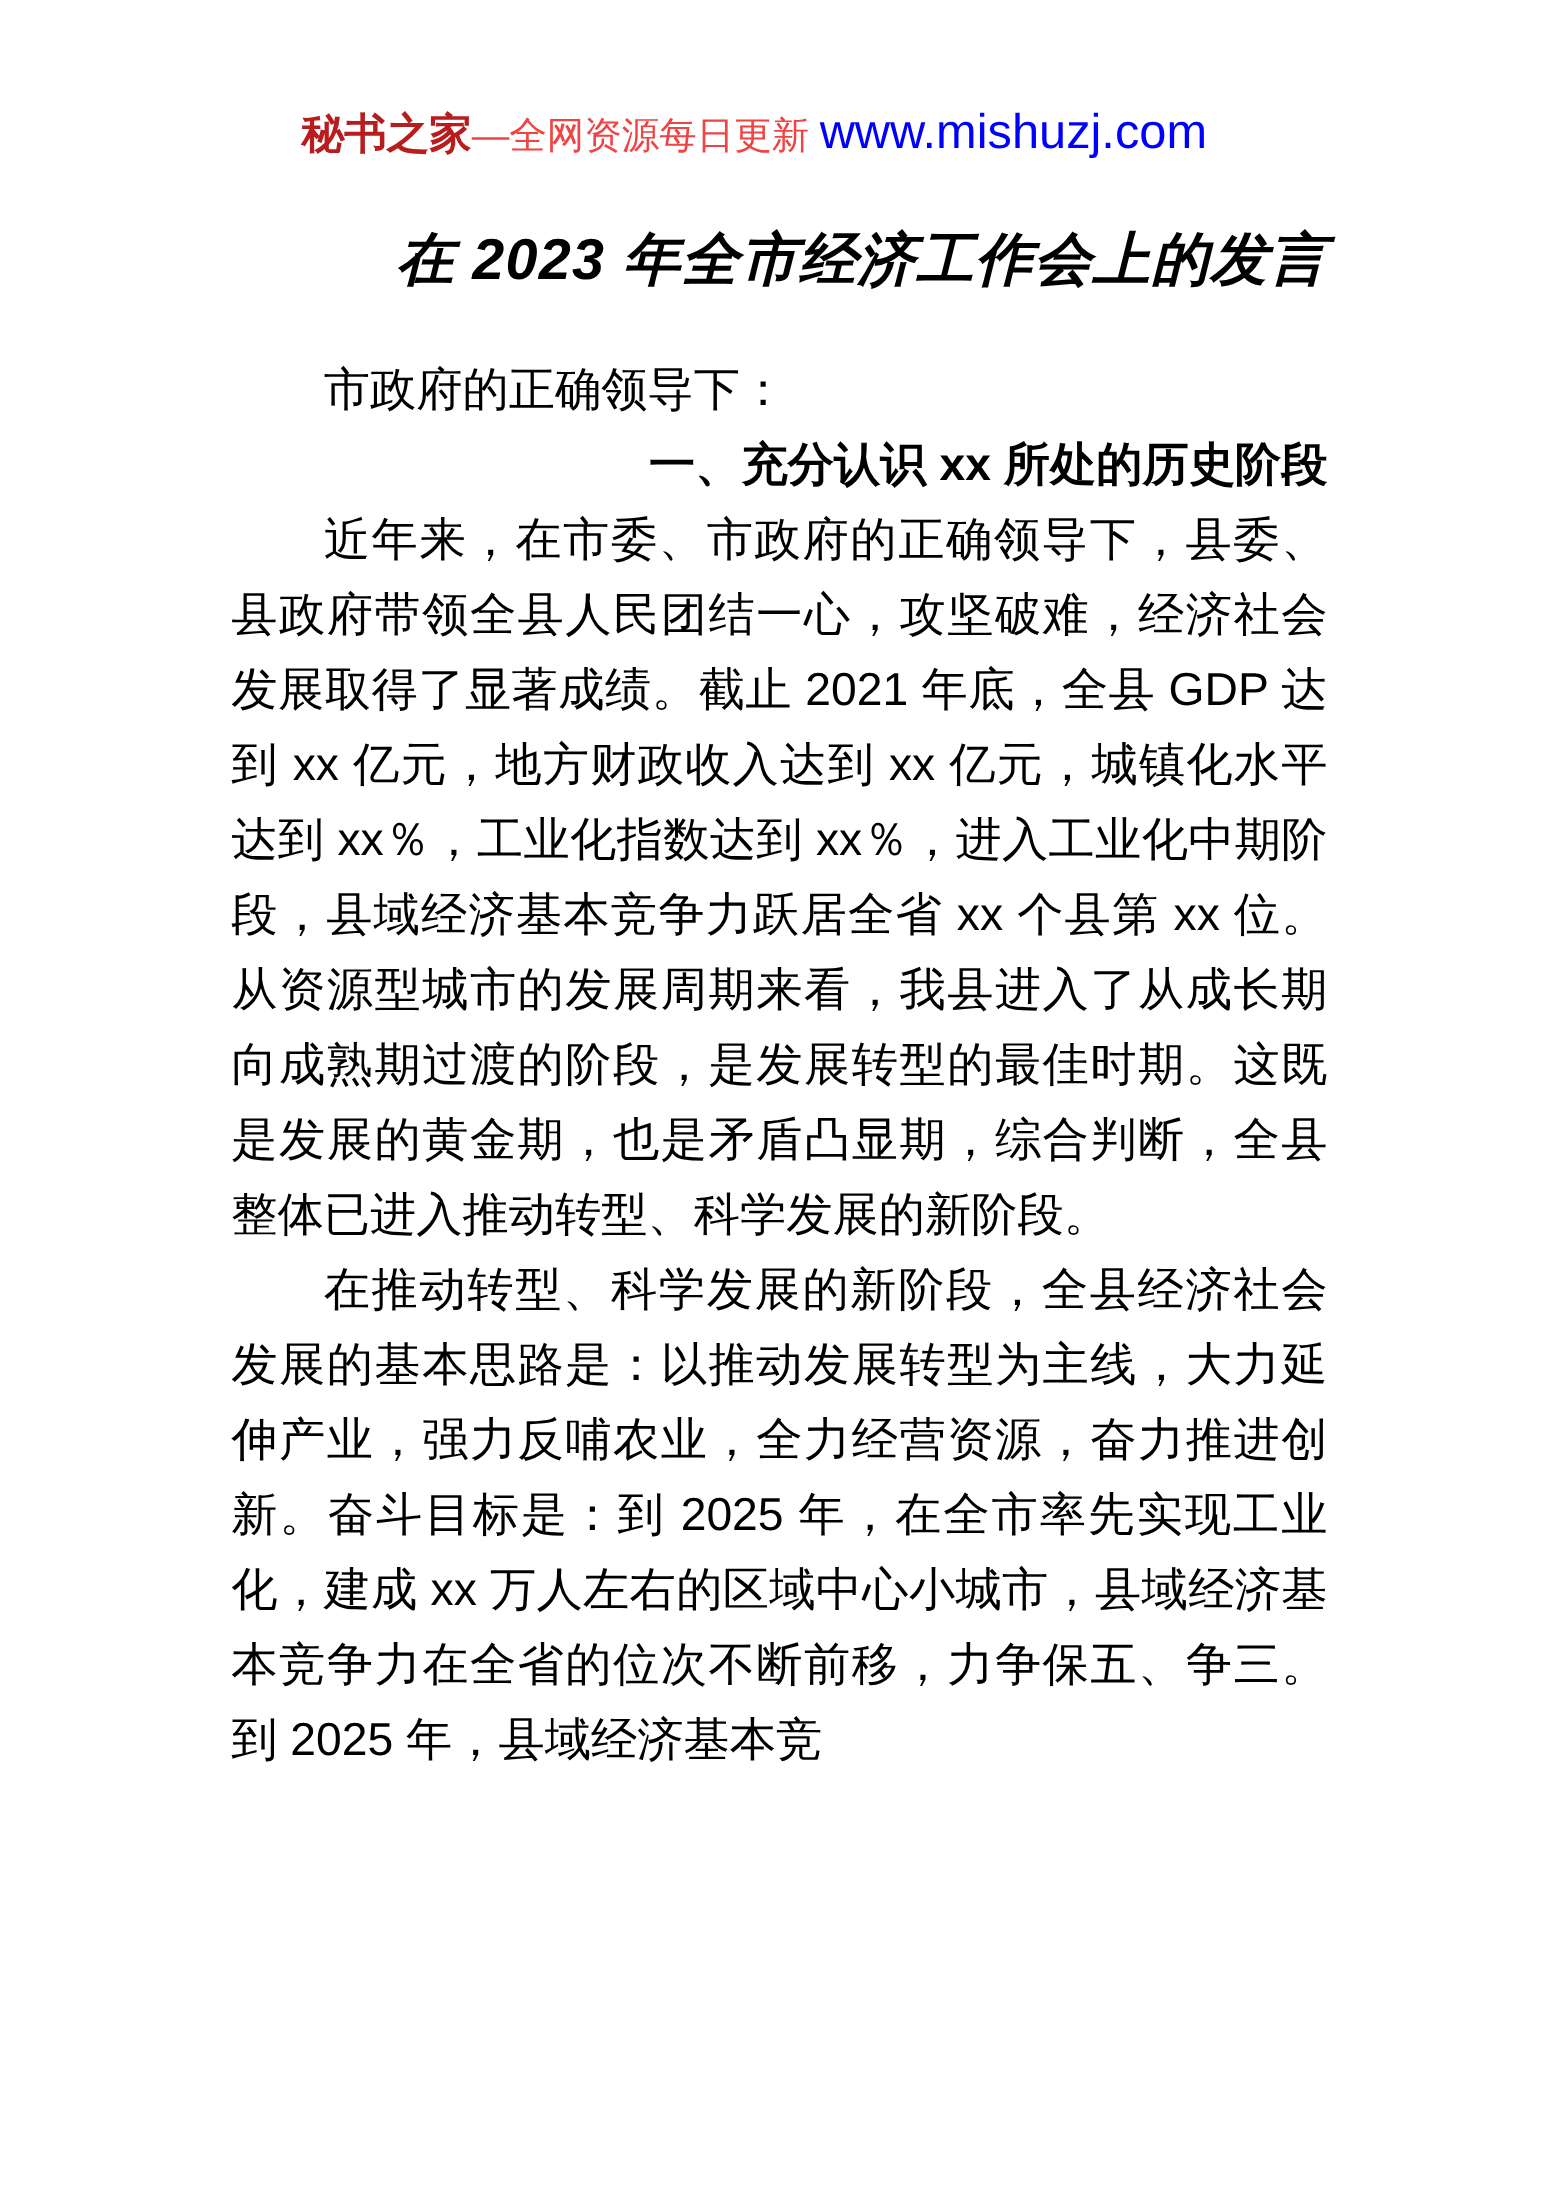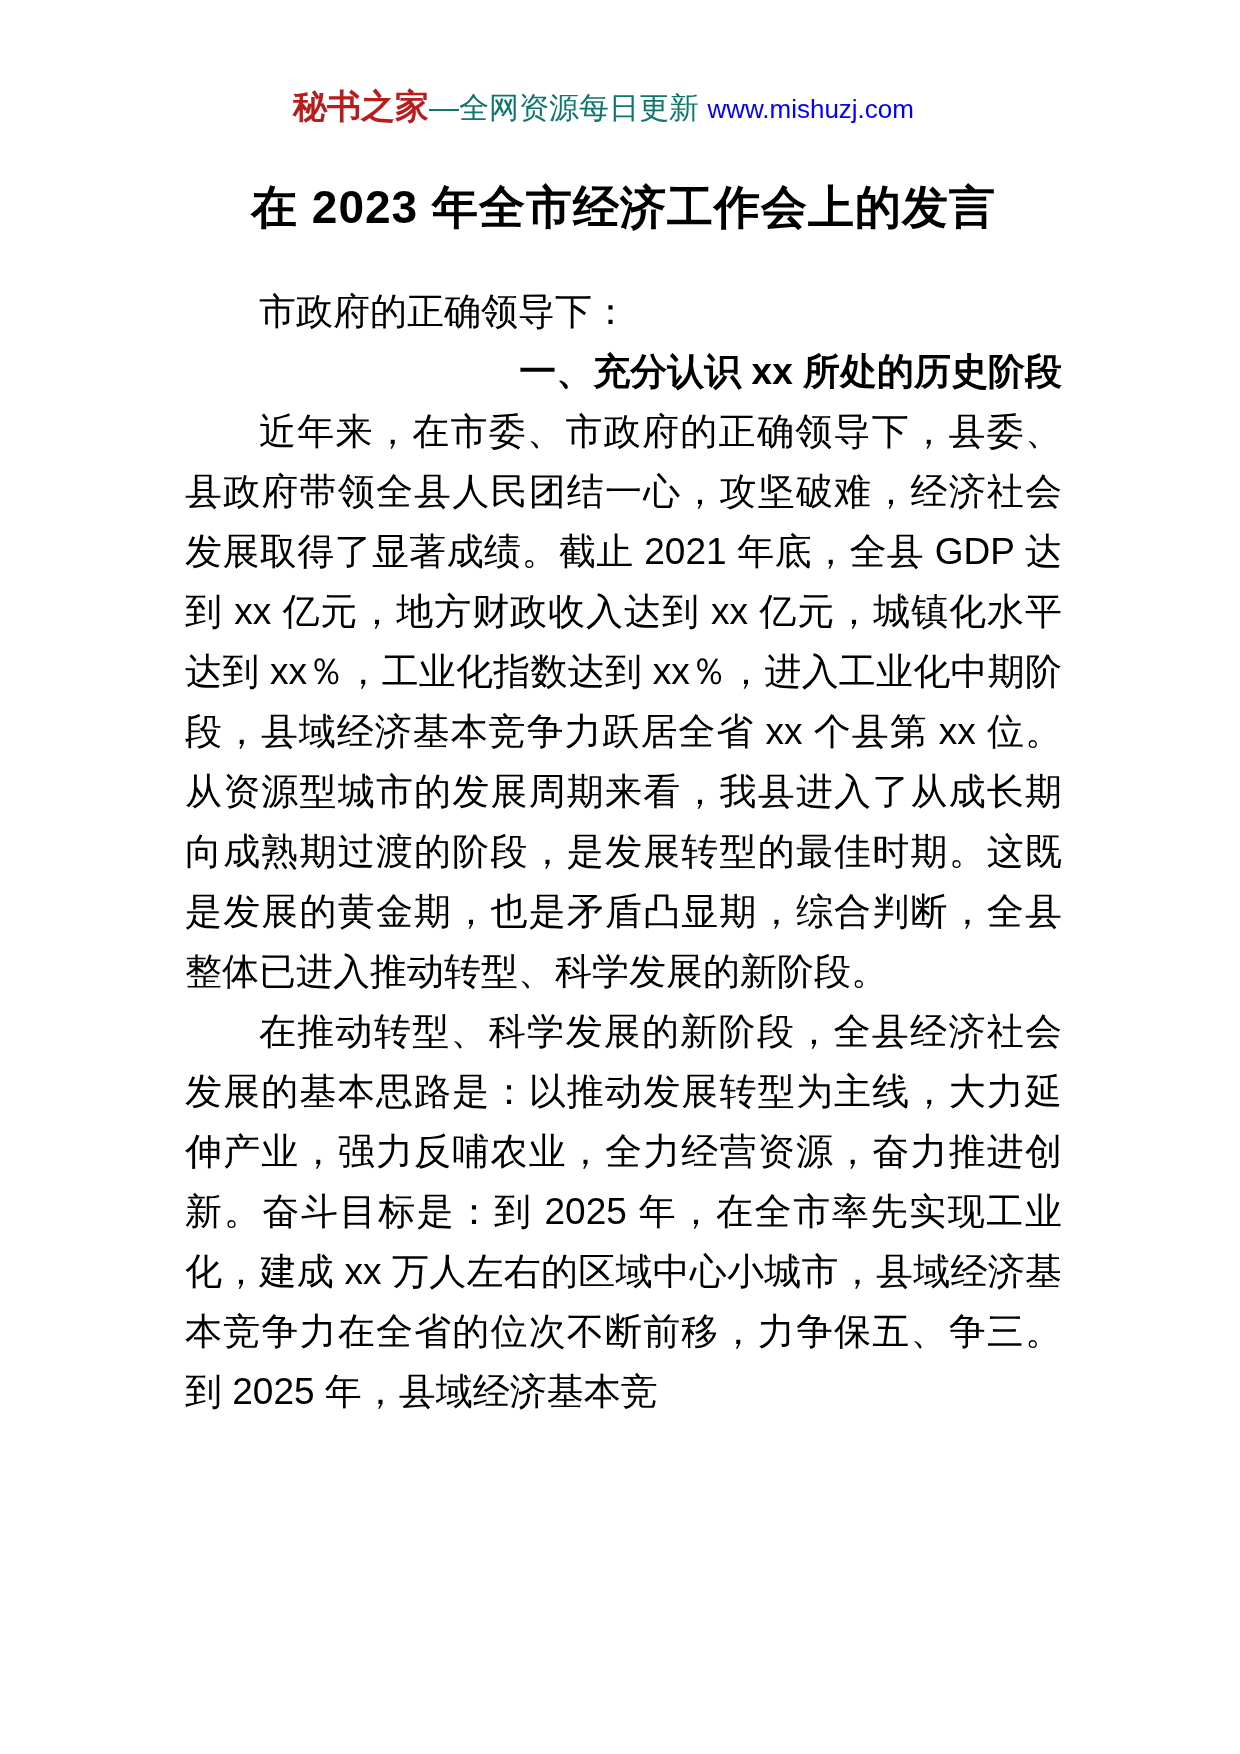--- a/index.html
+++ b/index.html
@@ -25,39 +25,40 @@
     height: 42px;
     margin-bottom: 45px;
     margin-left: -40px; 
   }
   .doc-header .site-name {
     color: #b91c1c;
     font-weight: 700;
     font-size: 34px;
   }
   .doc-header .tagline {
-    color: #0f766e;
+    color: #ef4444;
     font-weight: 400;
     font-size: 30px;
     text-align: right;
   }
   .doc-header .site-url {
     color: #0000ff;
     font-weight: 400;
-    font-size: 26px;
+    font-size: 39px;
     text-decoration: none;
     cursor: pointer;
   }
   h1.doc-title {
     margin: 0 0 40px 0;
-    text-align: center;
+    text-align: right;
     font-size: 46px;
     font-weight: 700;
     line-height: 70px;
     letter-spacing: 1px;
+    font-style: italic;
   }
   .body-text p,
   .body-text h2 {
     margin: 0;
     font-size: 37px;
     line-height: 60px;
     text-indent: 2em;
     text-align: justify;
     text-justify: inter-character;
     word-break: break-all;

